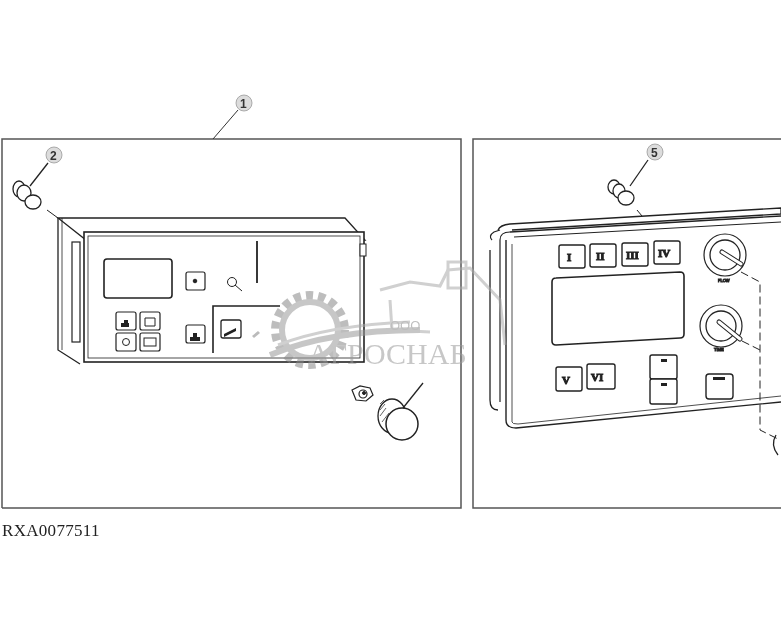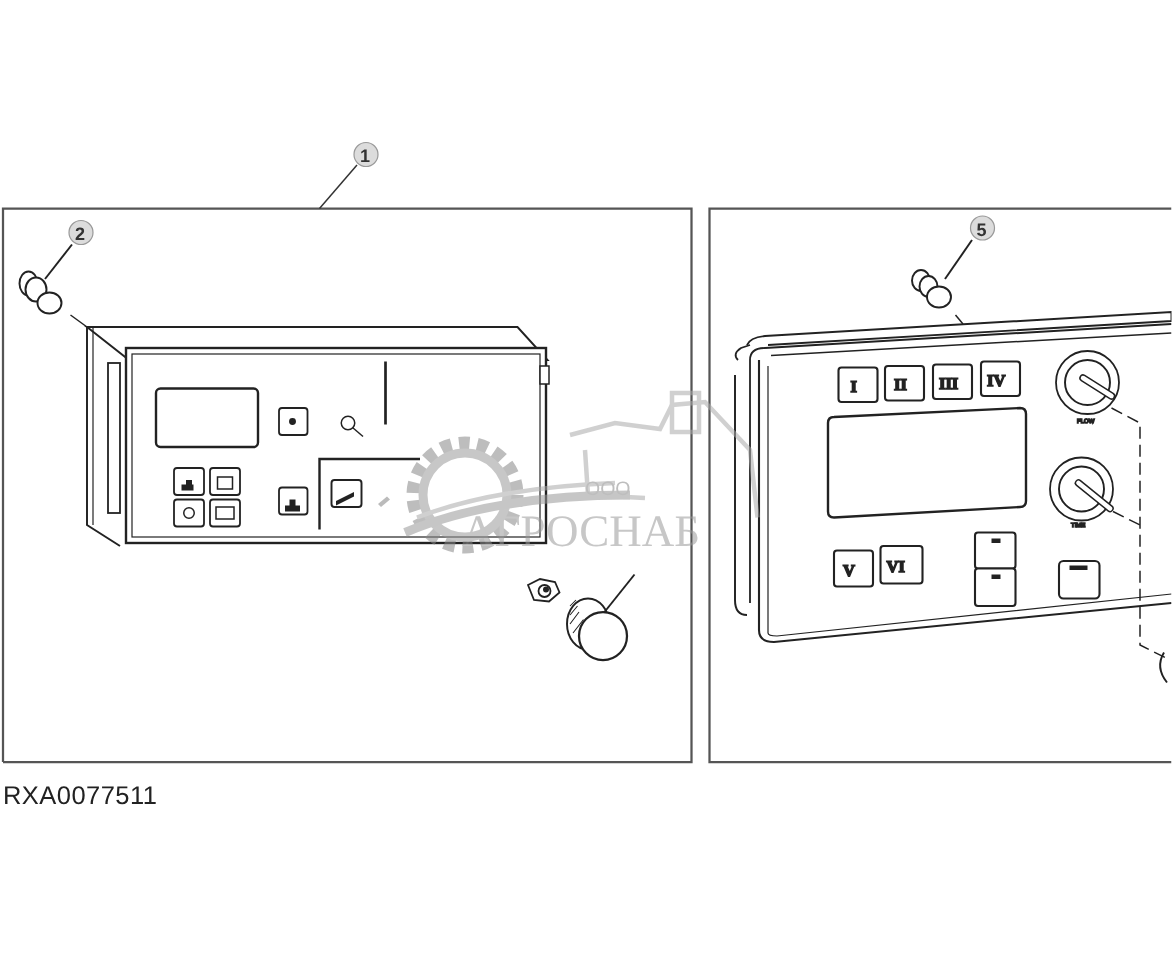--- a/index.html
+++ b/index.html
@@ -1,18 +1,18 @@
 <!DOCTYPE html>
 <html><head>
 <meta charset="utf-8">
 <style>
   html,body{margin:0;padding:0;background:#ffffff;}
   body{width:781px;height:641px;position:relative;overflow:hidden;font-family:"Liberation Sans",sans-serif;}
   svg{position:absolute;left:0;top:0;}
-  .caption{position:absolute;left:2px;top:521px;font-size:17px;color:#222;letter-spacing:0.3px;font-family:Liberation Sans, sans-serif;}
+  .caption{position:absolute;left:2px;top:521px;font-size:17px;color:#222;letter-spacing:0.3px;font-family:Liberation Serif, serif;}
   .callout-text{font-family:"Liberation Sans",sans-serif;font-size:12px;font-weight:bold;fill:#333;}
   .btn-label{font-family:"Liberation Serif",serif;font-size:11px;fill:#222;font-weight:bold;}
   .wm-text{font-family:"Liberation Serif",serif;font-size:30px;fill:#9a9a9a;}
   .wm-small{font-family:"Liberation Sans",sans-serif;font-size:13px;fill:#8a8a8a;}
   .tiny{font-family:"Liberation Sans",sans-serif;font-size:4px;fill:#333;}
 </style>
 </head>
 <body>
 
 <svg width="781" height="641" viewBox="0 0 781 641">

